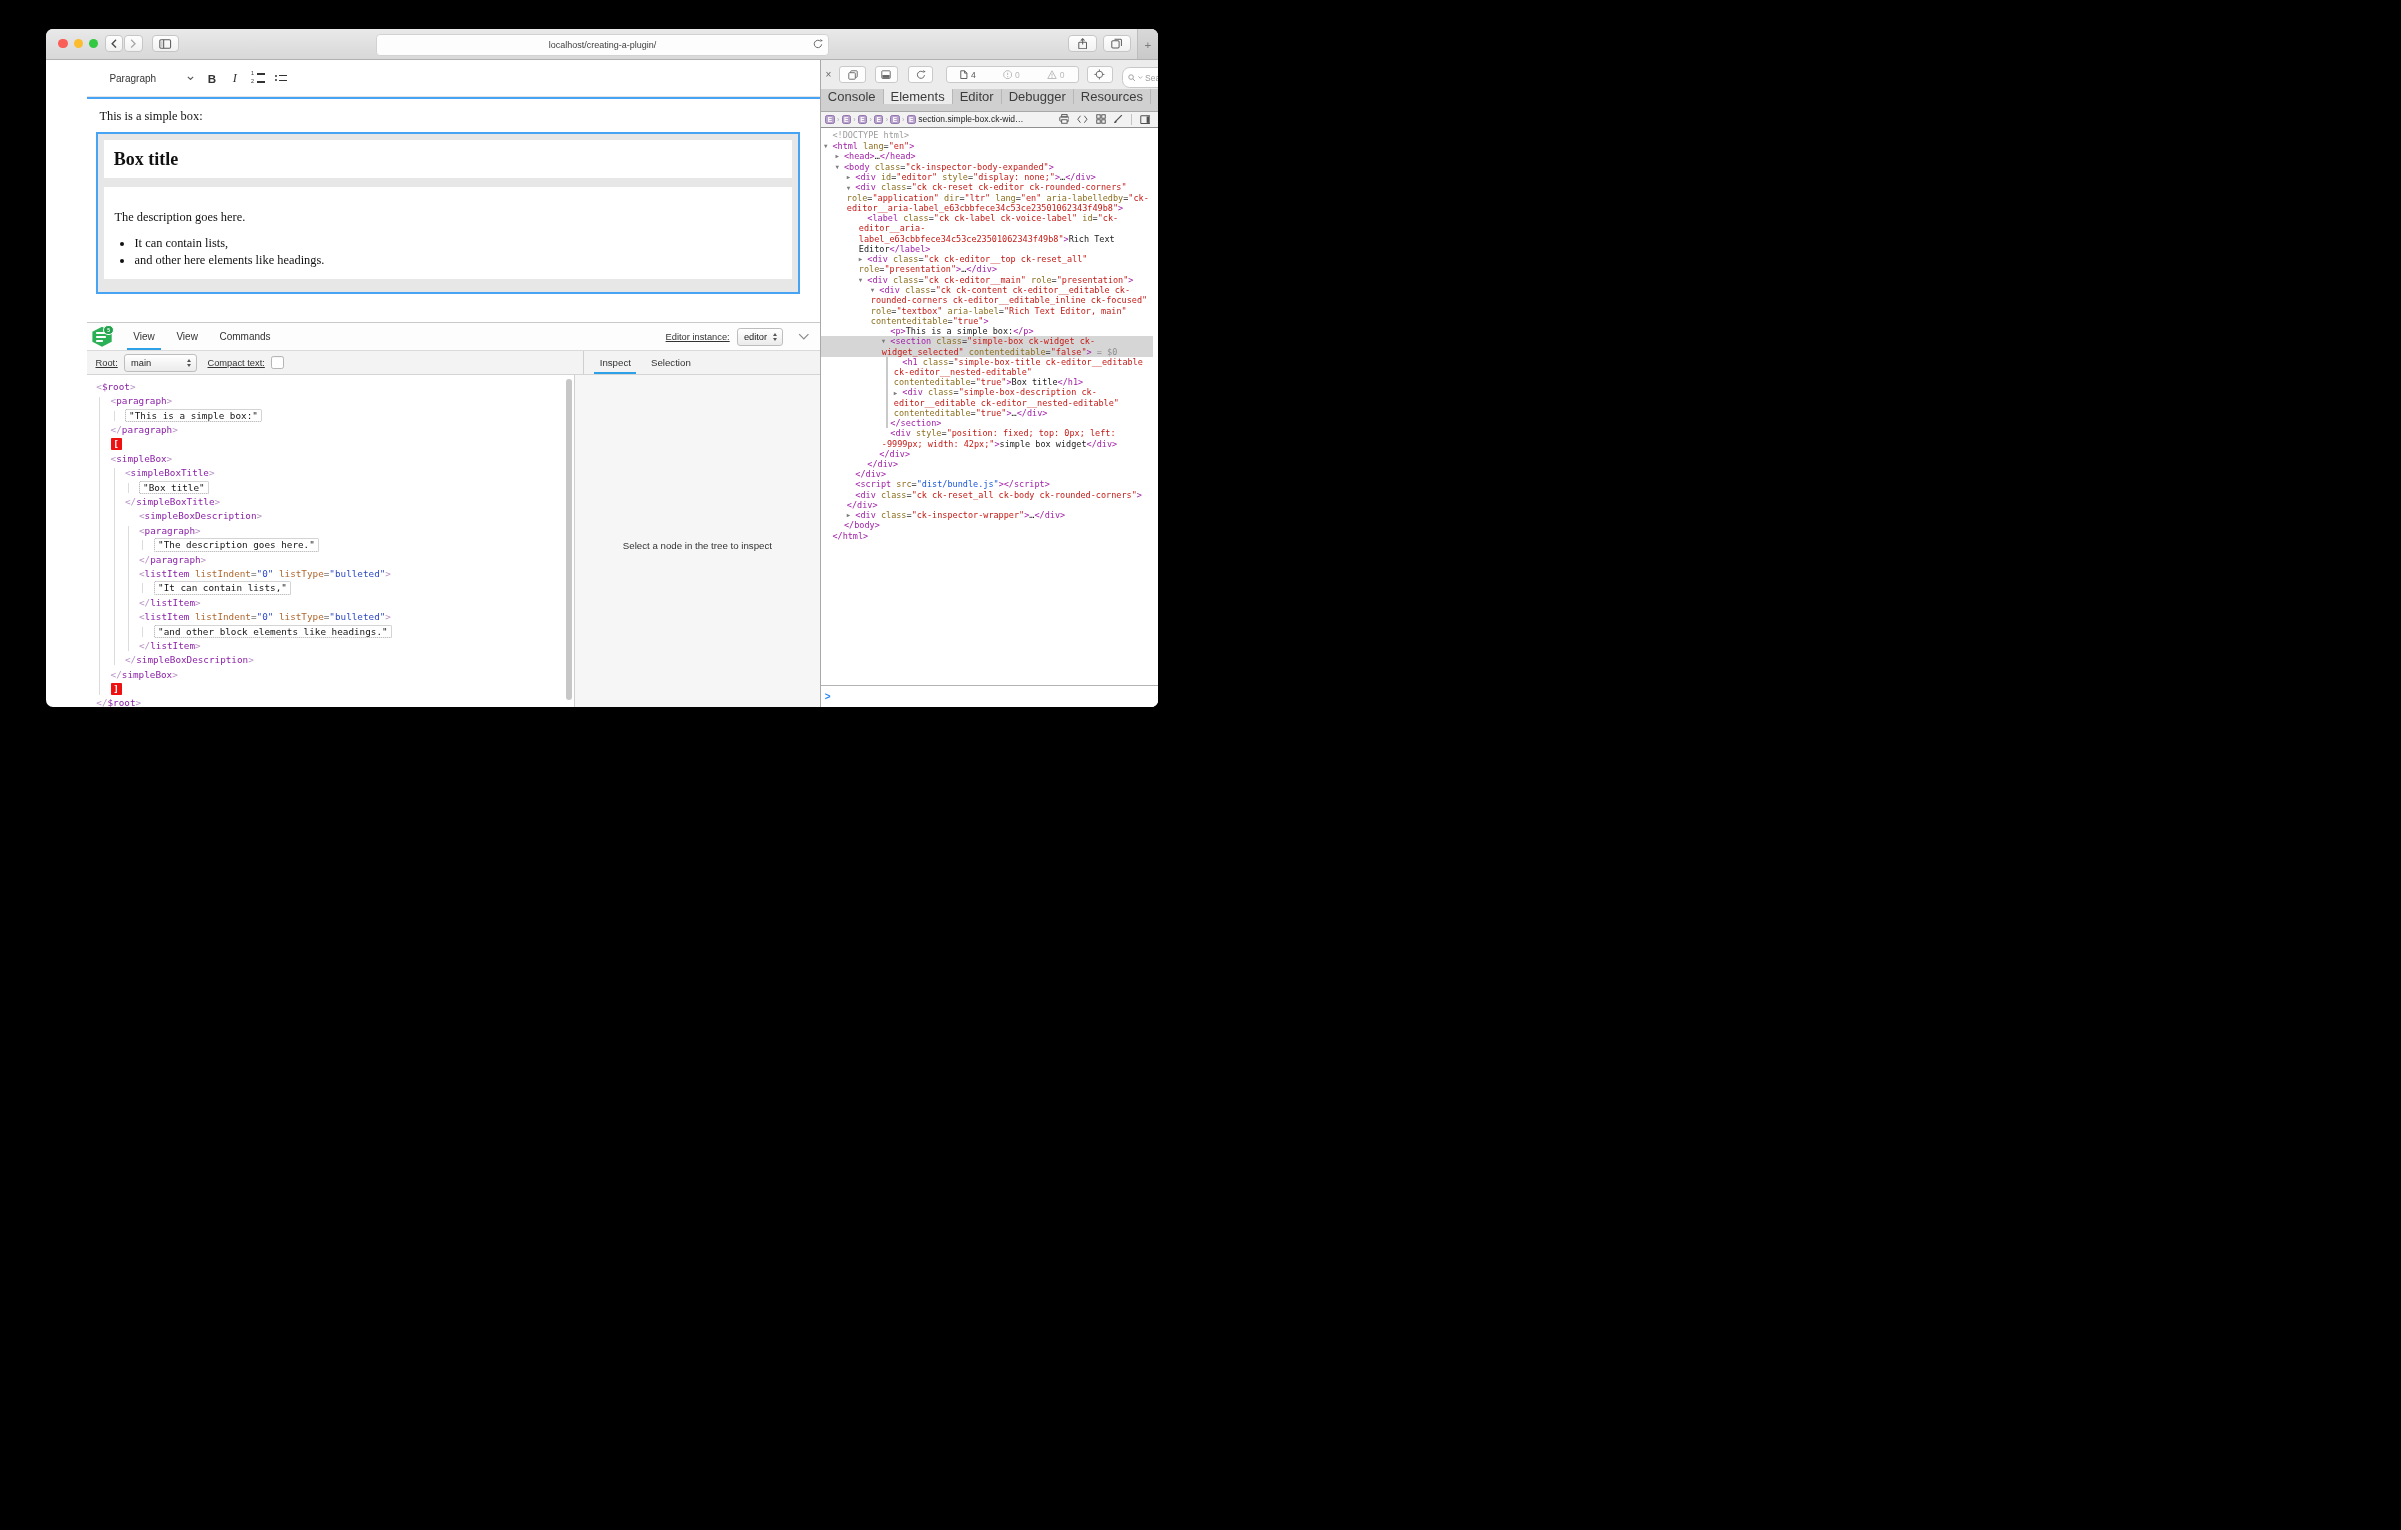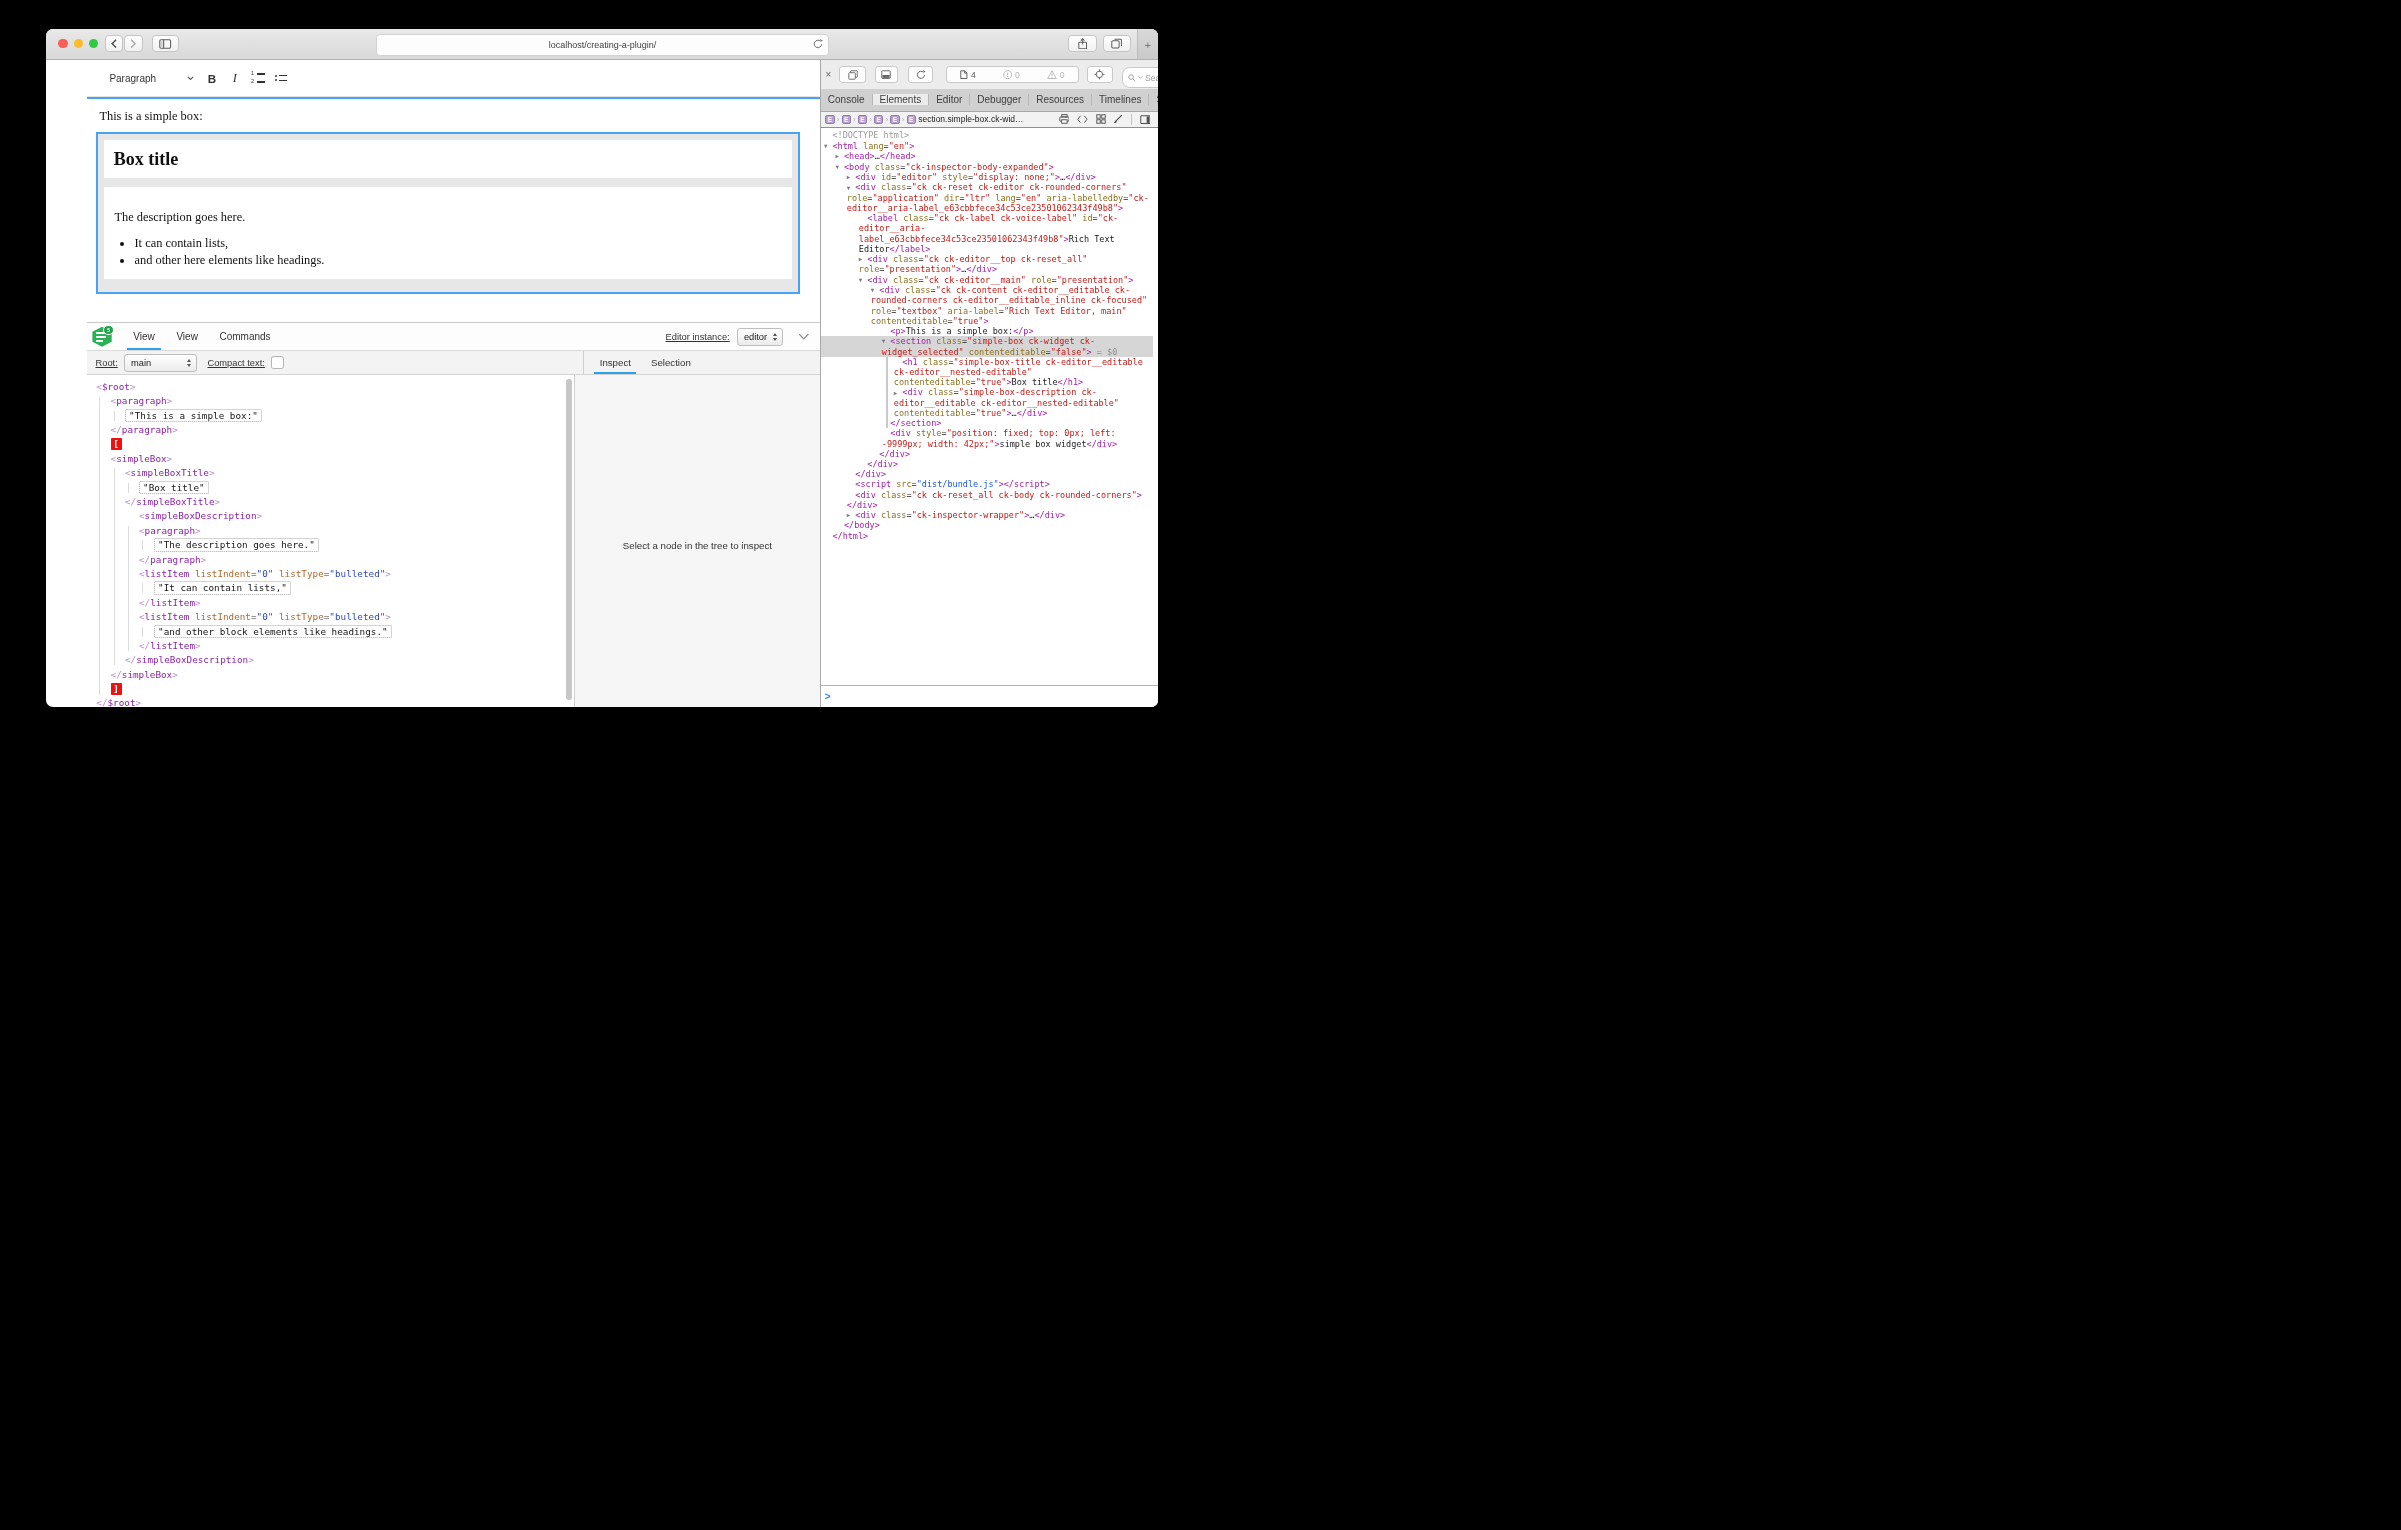--- a/index.html
+++ b/index.html
@@ -98,21 +98,21 @@
   .dt-toolbar{height:29px;flex:0 0 29px;background:#ececec;display:flex;align-items:center;position:relative;color:#666;}
   .dt-x{position:absolute;left:4.6px;top:0;height:29px;display:flex;align-items:center;font-size:10px;color:#666;}
   .dt-btn{height:17px;background:#fdfdfd;border:0.8px solid #c9c9c9;border-radius:3.1px;display:flex;
           align-items:center;justify-content:center;box-sizing:border-box;color:#666;}
   .dt-group{position:absolute;left:125px;top:6.2px;width:133px;height:17px;background:#fdfdfd;border:0.8px solid #c9c9c9;
             border-radius:3.1px;box-sizing:border-box;display:flex;align-items:center;justify-content:space-around;font-size:8.5px;}
   .cnt{display:flex;align-items:center;gap:3.1px;color:#555;}
   .cnt.dim{color:#b9b9b9;}
   .dt-search{position:absolute;left:301px;top:7px;width:72px;height:21px;background:#fff;border:0.8px solid #c8c8c8;
              border-radius:7.7px;display:flex;align-items:center;padding:0 5.4px;gap:2.3px;color:#9a9a9a;font-size:8.5px;box-sizing:border-box;}
-  .dt-tabs{height:21.7px;flex:0 0 21.7px;background:#d0d0d0;border-bottom:0.8px solid #a8a8a8;display:flex;align-items:center;font-size:10px;color:#3c3c3c;}
+  .dt-tabs{height:21.7px;flex:0 0 21.7px;background:#d0d0d0;border-bottom:0.8px solid #a8a8a8;display:flex;align-items:flex-start;font-size:13px;color:#3c3c3c;}
   .dtab{display:flex;align-items:center;justify-content:center;padding:0 7px;border-right:0.8px solid #b7b7b7;}
   .dtab.active{background:#ececec;}
   .dtab.sym{padding:0 5.4px;color:#555;}
   .dt-crumb{height:15.5px;flex:0 0 15.5px;background:#f2f2f2;border-bottom:0.8px solid #8f8f8f;display:flex;
             align-items:center;padding:0 4.6px;gap:2.3px;font-size:8.5px;color:#222;}
   .ebadge{width:9.3px;height:9.3px;border-radius:2.3px;background:#b9a3cc;border:0.8px solid #9277ad;color:#fff;
           font-size:6.6px;font-weight:bold;display:flex;align-items:center;justify-content:center;box-sizing:border-box;}
   .crumb-sep{color:#aaa;font-size:7px;}
   .crumb-icons{margin-left:auto;display:flex;align-items:center;gap:7.7px;color:#4f4f4f;padding-right:3.1px;}
   .ci-sep{width:0.8px;height:10.8px;background:#c4c4c4;}

